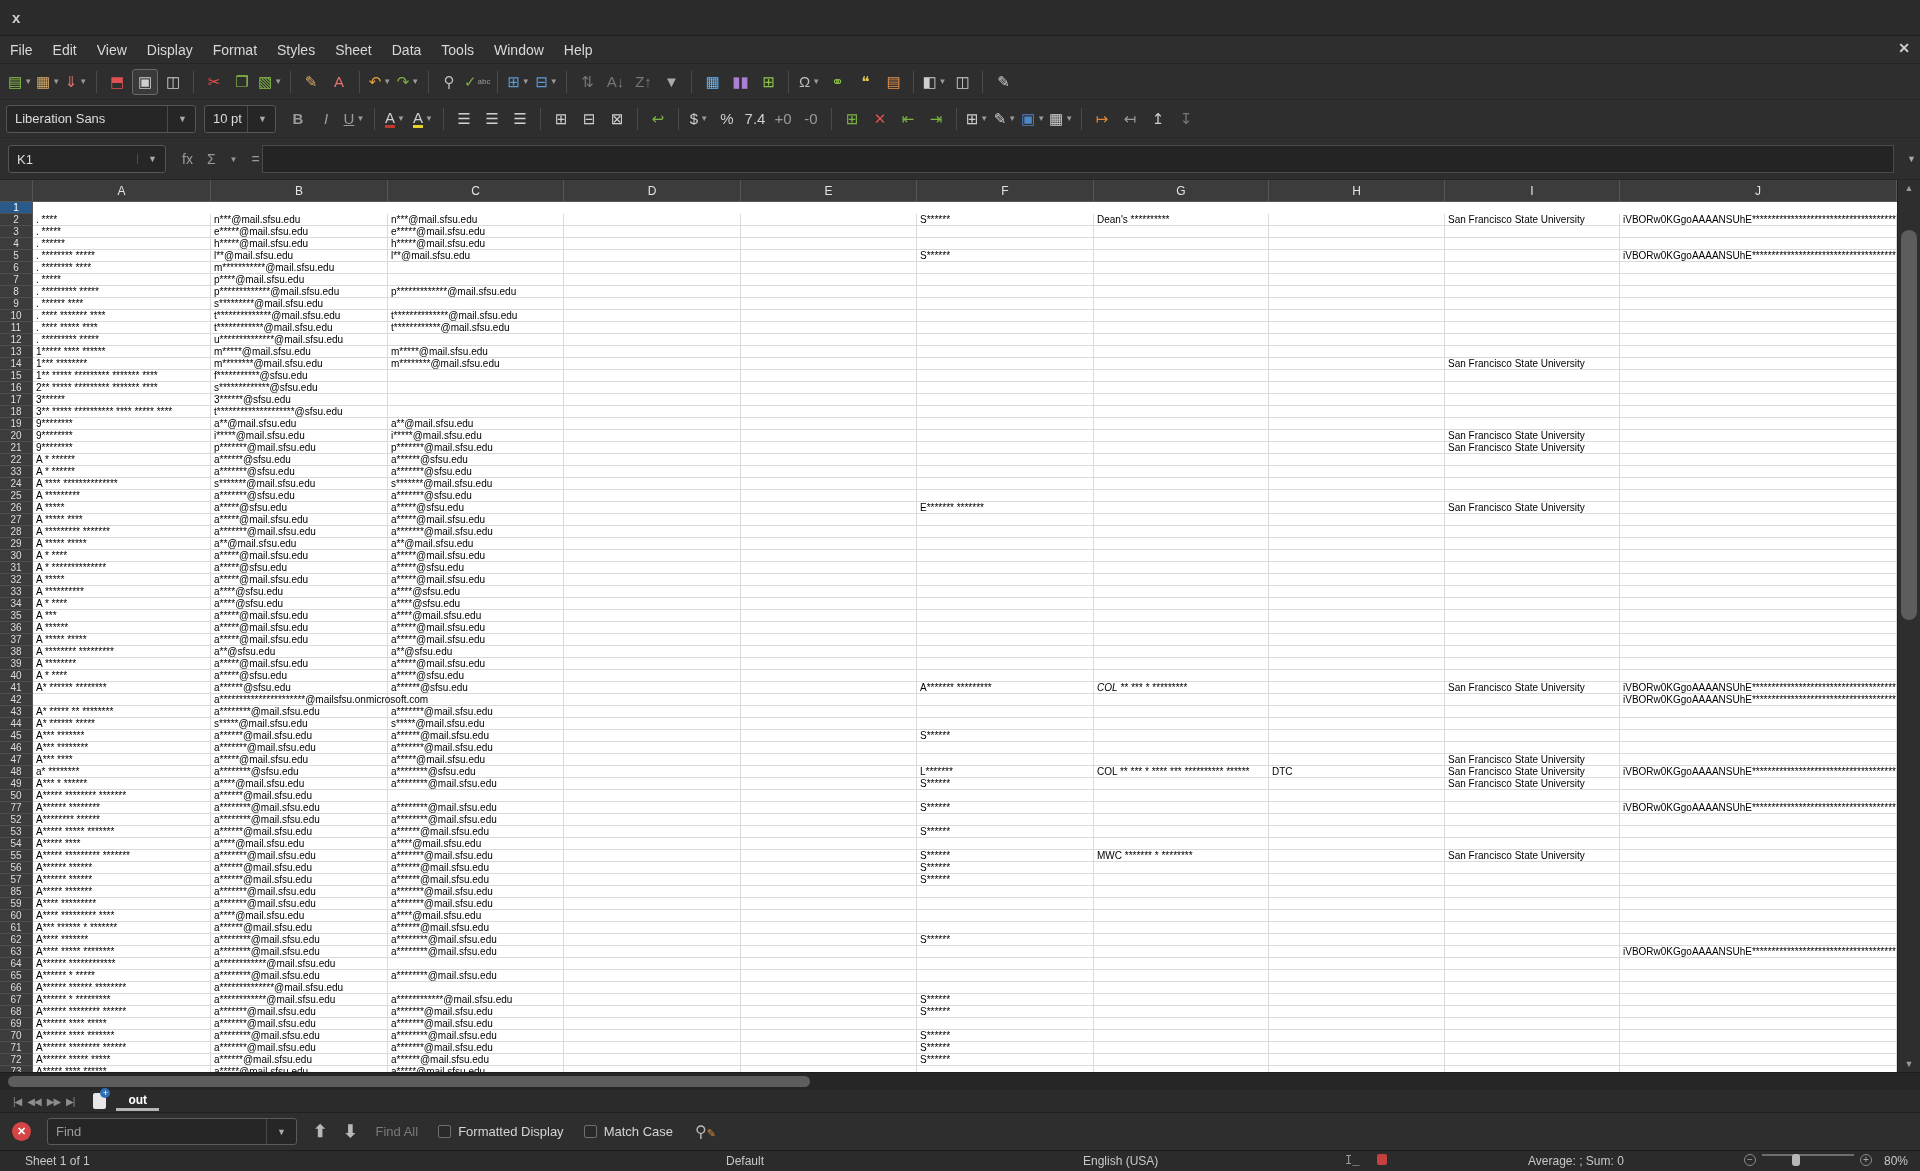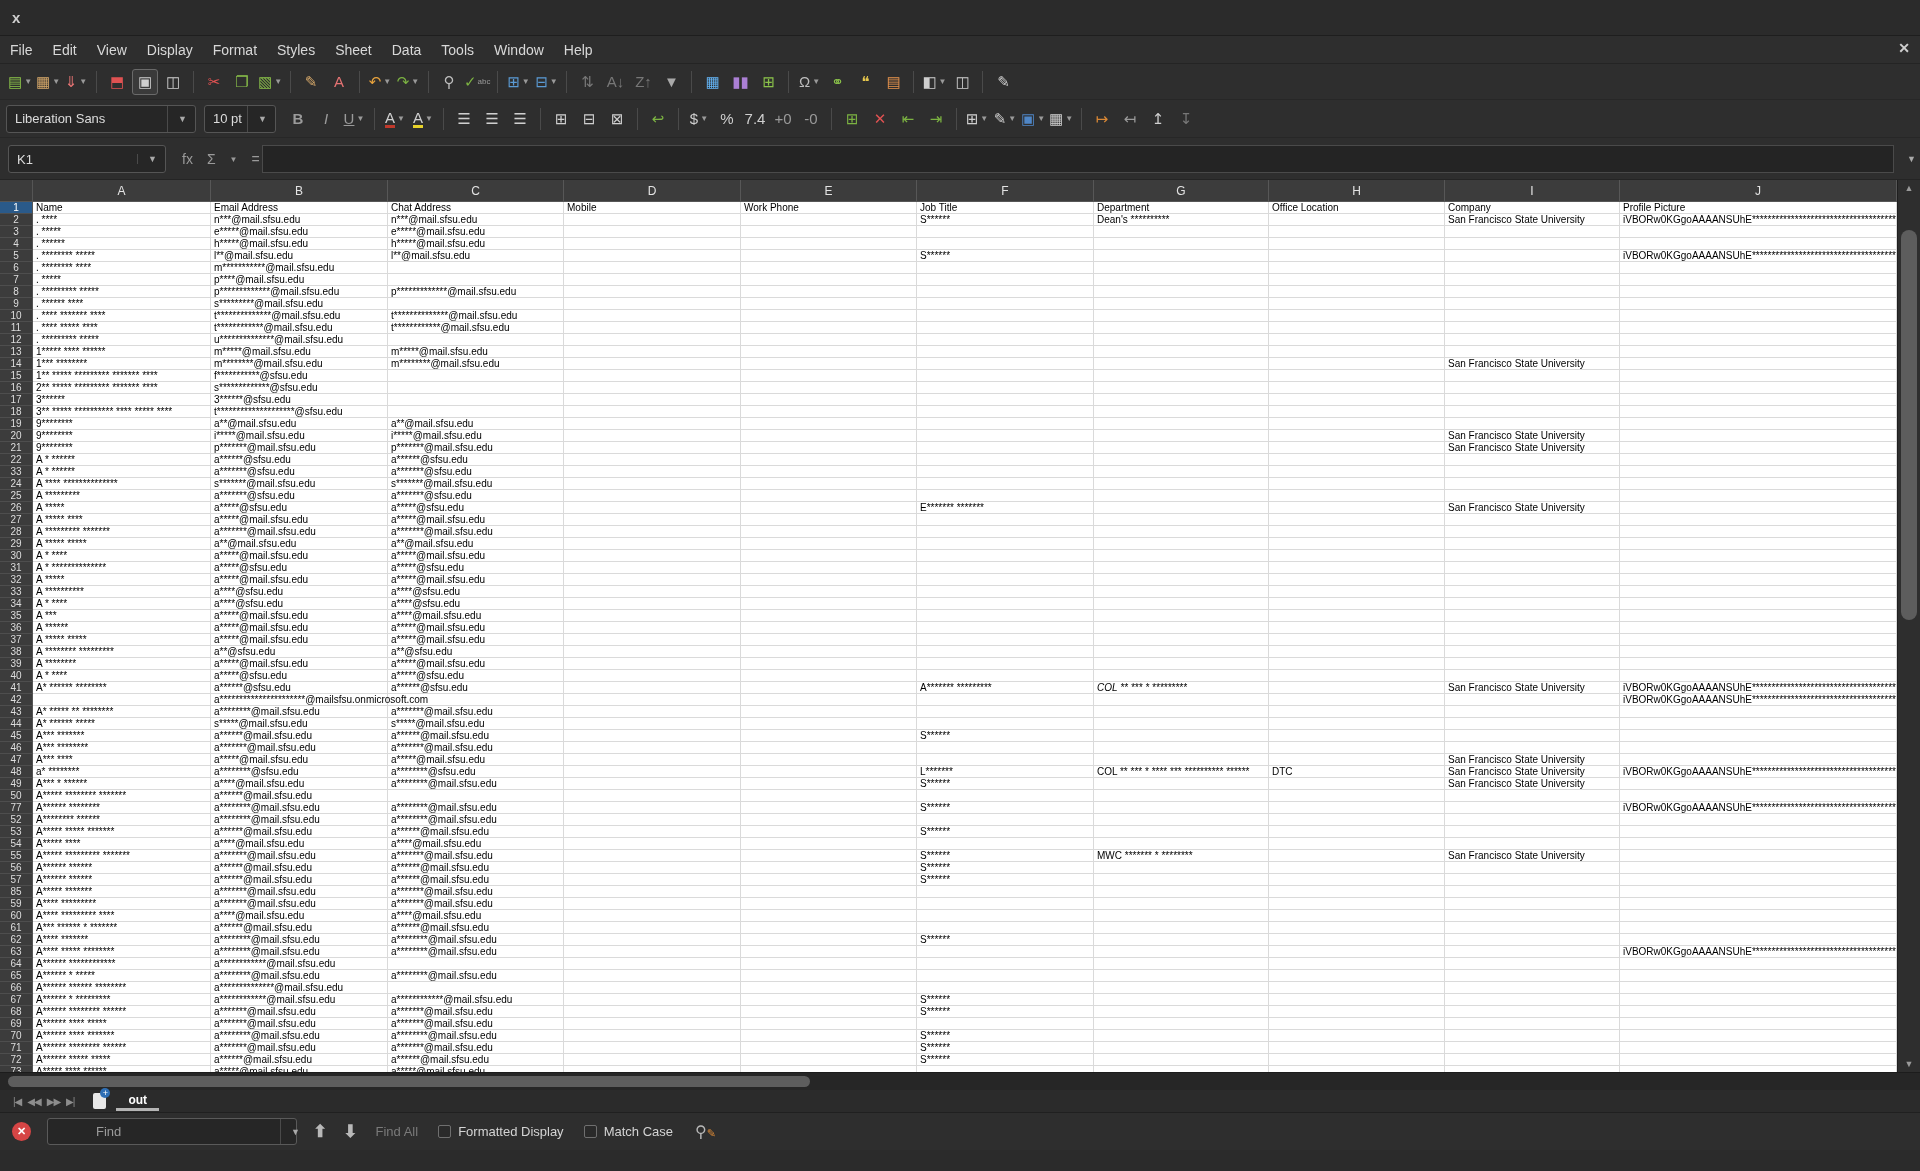--- a/index.html
+++ b/index.html
@@ -107,21 +107,21 @@
 
   
   #findbar { position:absolute; left:0; top:1112px; width:1920px; height:38px;
     background:#2e2e2e; border-top:1px solid #202020; display:flex; align-items:center; }
   #find-close { width:19px; height:19px; border-radius:10px; background:#d64545;
     color:#fff; font-size:11px; text-align:center; line-height:19px; font-weight:bold;
     margin-left:12px; }
   #find-input-wrap { width:250px; height:27px; background:#262626; border:1px solid #5a5a5a;
     border-radius:3px; margin-left:16px; display:flex; align-items:center; }
   #find-input { flex:1; background:transparent; border:none; outline:none; color:#f97316;
-    font-size:13px; padding:0 8px; font-family:"Liberation Sans", sans-serif;margin-left:40px; }
+    font-size:13px; padding:0 8px; font-family:"Liberation Sans", sans-serif; }
   #find-input::placeholder { color:#9a9a9a; }
   #find-input-wrap .box-dd { padding:0 10px; border-left:1px solid #4a4a4a; font-size:9px;
     color:#aaa; height:100%; display:flex; align-items:center; }
   .find-arrow { color:#b8b8b8; font-size:17px; font-weight:bold; margin-left:16px; }
   #find-all { color:#7a7a7a; font-size:13px; margin-left:18px; }
   .chk { width:13px; height:13px; background:#2a2a2a; border:1px solid #6f6f6f;
     border-radius:2px; margin-left:20px; }
   .chk-label { color:#d4d4d4; font-size:13px; margin-left:7px; }
   #find-replace-icon { color:#b8b8b8; font-size:16px; margin-left:22px; }
   #find-replace-icon .pen { color:#d98836; font-size:11px; }
@@ -424,32 +424,20 @@
       <div class="colhdr" style="left: 211px; width: 177px;">B</div>
       <div class="colhdr" style="left: 388px; width: 176px;">C</div>
       <div class="colhdr" style="left: 564px; width: 177px;">D</div>
       <div class="colhdr" style="left: 741px; width: 176px;">E</div>
       <div class="colhdr" style="left: 917px; width: 177px;">F</div>
       <div class="colhdr" style="left: 1094px; width: 175px;">G</div>
       <div class="colhdr" style="left: 1269px; width: 176px;">H</div>
       <div class="colhdr" style="left: 1445px; width: 175px;">I</div>
       <div class="colhdr" style="left: 1620px; width: 277px;">J</div>
       <div class="rowhdr sel" style="top: 22px; height: 12px;">1</div>
-      <div class="grid-row" style="top: 22px;">
-        <div class="cell" style="width: 178px;">Name</div>
-        <div class="cell" style="width: 177px;">Email Address</div>
-        <div class="cell" style="width: 176px;">Chat Address</div>
-        <div class="cell" style="width: 177px;">Mobile</div>
-        <div class="cell" style="width: 176px;">Work Phone</div>
-        <div class="cell" style="width: 177px;">Job Title</div>
-        <div class="cell" style="width: 175px;">Department</div>
-        <div class="cell" style="width: 176px;">Office Location</div>
-        <div class="cell" style="width: 175px;">Company</div>
-        <div class="cell" style="width: 277px;">Profile Picture</div>
-      </div>
       <div class="rowhdr" style="top: 34px; height: 12px;">2</div>
       <div class="grid-row" style="top: 34px;">
         <div class="cell" style="width: 178px;">. ****</div>
         <div class="cell" style="width: 177px;">n***@mail.sfsu.edu</div>
         <div class="cell ov" style="width: 176px;">n***@mail.sfsu.edu</div>
         <div class="cell" style="width: 177px;"></div>
         <div class="cell" style="width: 176px;"></div>
         <div class="cell" style="width: 177px;">S******</div>
         <div class="cell ov" style="width: 175px;">Dean's **********</div>
         <div class="cell" style="width: 176px;"></div>
@@ -1410,14 +1398,27 @@
     <span class="find-arrow">⬆</span>
     <span class="find-arrow">⬇</span>
     <span id="find-all">Find All</span>
     <span class="chk"></span>
     <span class="chk-label">Formatted Display</span>
     <span class="chk"></span>
     <span class="chk-label">Match Case</span>
     <span id="find-replace-icon">⚲<span class="pen">✎</span></span>
   </div>
 
+  <div id="statusbar">
+    <span id="sb-sheet">Sheet 1 of 1</span>
+    <span id="sb-style">Default</span>
+    <span id="sb-lang">English (USA)</span>
+    <span id="sb-insert">I_</span>
+    <span id="sb-modified"></span>
+    <span id="sb-avg">Average: ; Sum: 0</span>
+    <span id="zoom-minus">−</span>
+    <span id="zoom-track"></span>
+    <span id="zoom-thumb"></span>
+    <span id="zoom-plus">+</span>
+    <span id="sb-zoom">80%</span>
+  </div>
 
 </div>
 
 </body></html>

